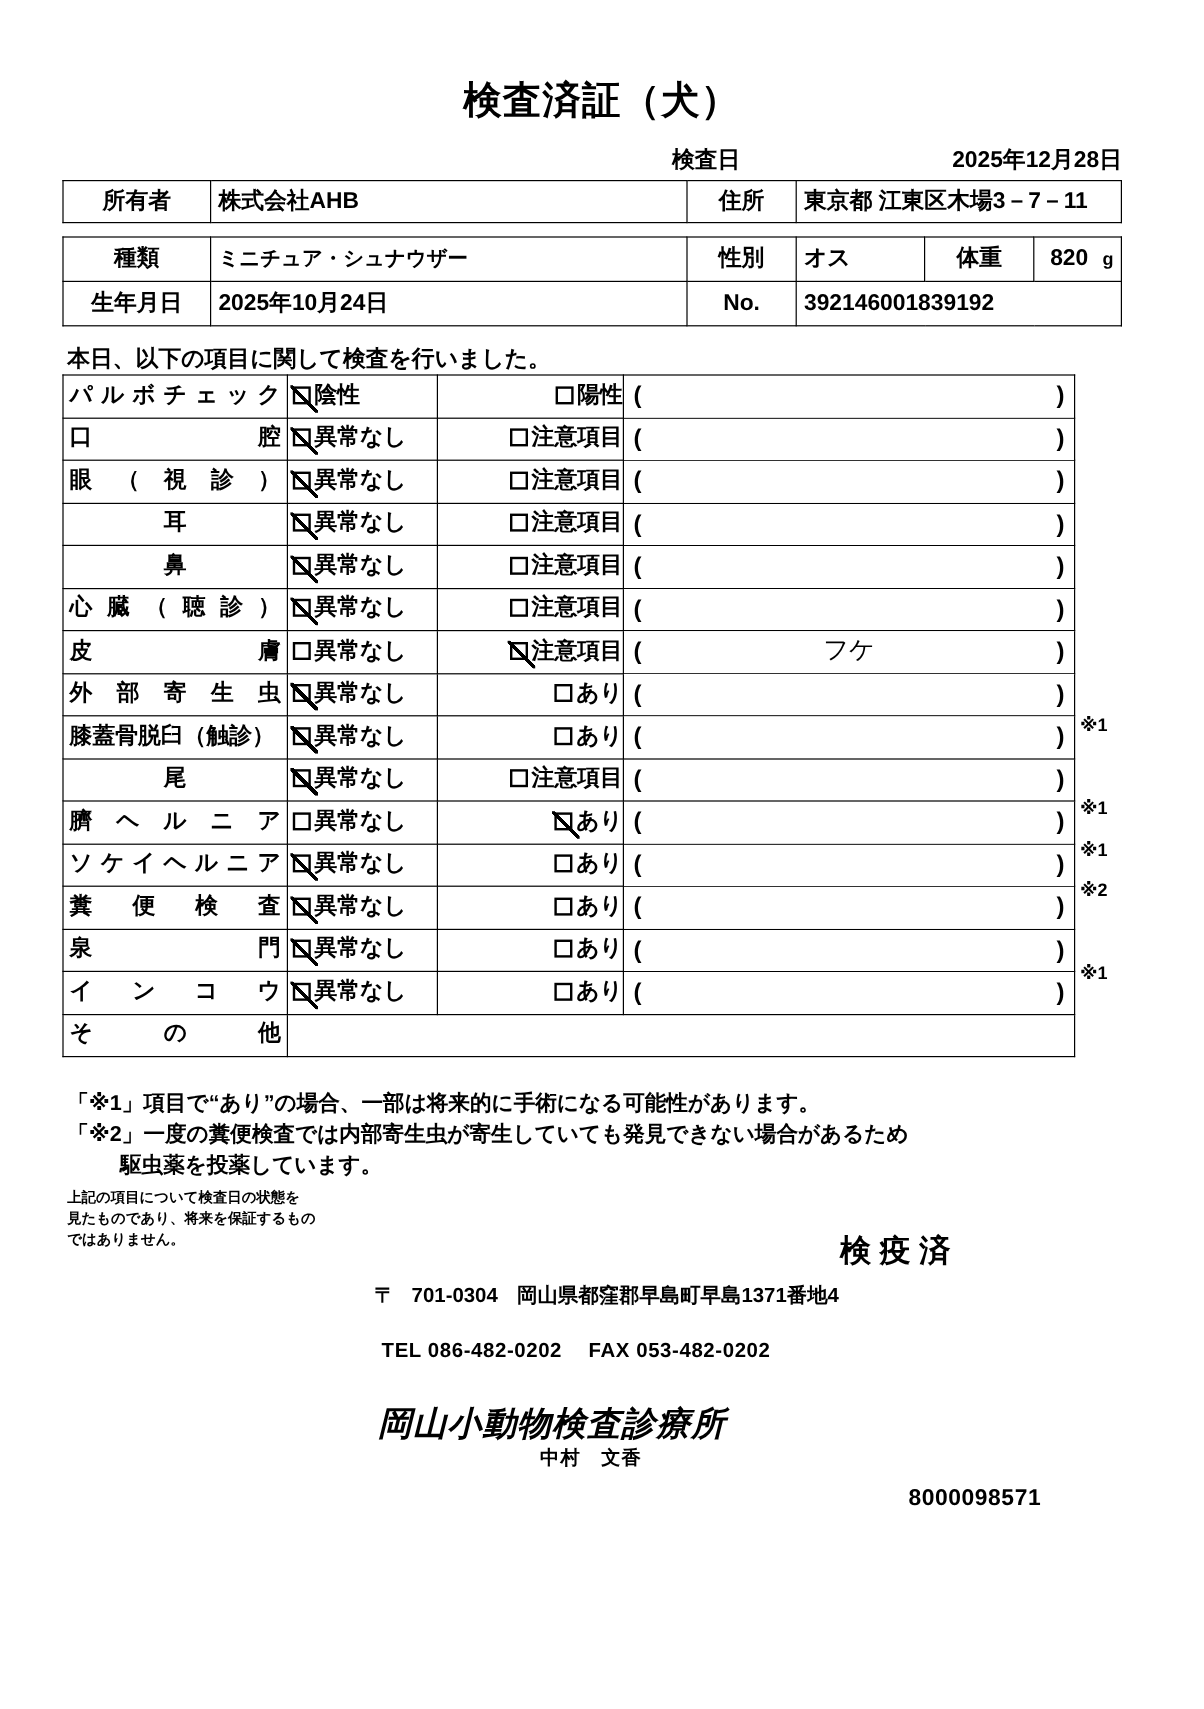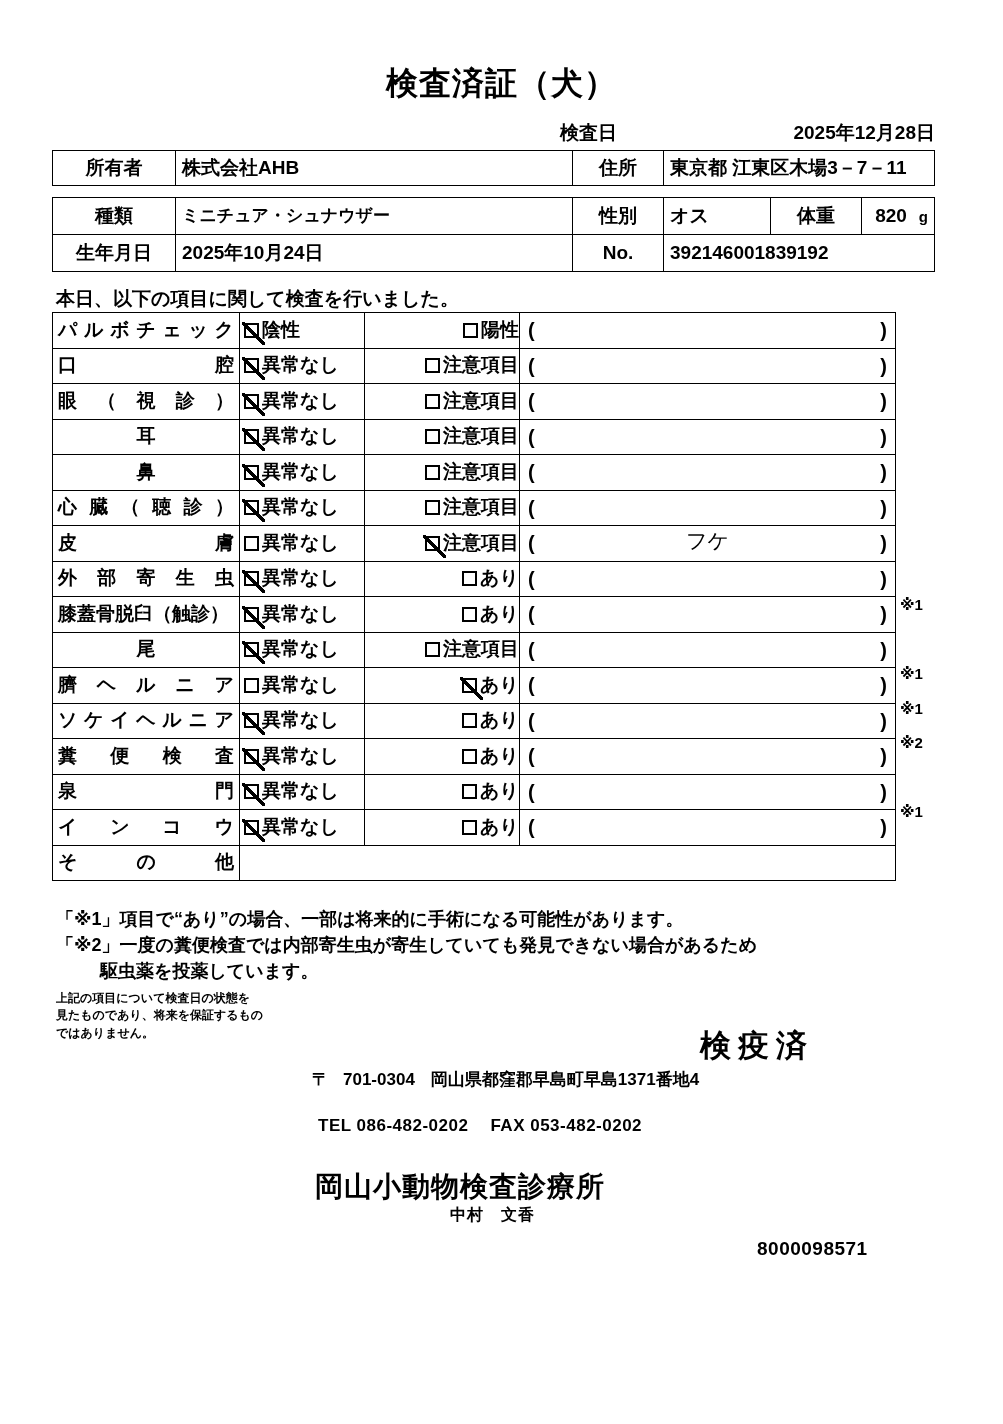--- a/index.html
+++ b/index.html
@@ -217,21 +217,21 @@
     font-weight: bold;
     line-height: 1.45;
     width: 420px;
   }
 
   
   .quarantine {
     position: absolute;
     left: 700px;
     top: 1025px;
-    font-size: 31px;
+    font-size: 26px;
     font-weight: bold;
     letter-spacing: 7px;
   }
 
   
   .clinic-addr {
     position: absolute;
     left: 312px;
     top: 1068px;
     font-size: 17px;
@@ -251,20 +251,21 @@
   }
   .clinic-tel .fax { margin-left: 22px; }
 
   .clinic-name {
     position: absolute;
     left: 315px;
     top: 1168px;
     font-size: 28px;
     font-weight: bold;
     letter-spacing: 1px;
+    font-style: italic;
   }
   .vet-name {
     position: absolute;
     left: 450px;
     top: 1205px;
     font-size: 16px;
     font-weight: bold;
     letter-spacing: 1px;
   }
   .doc-number {

